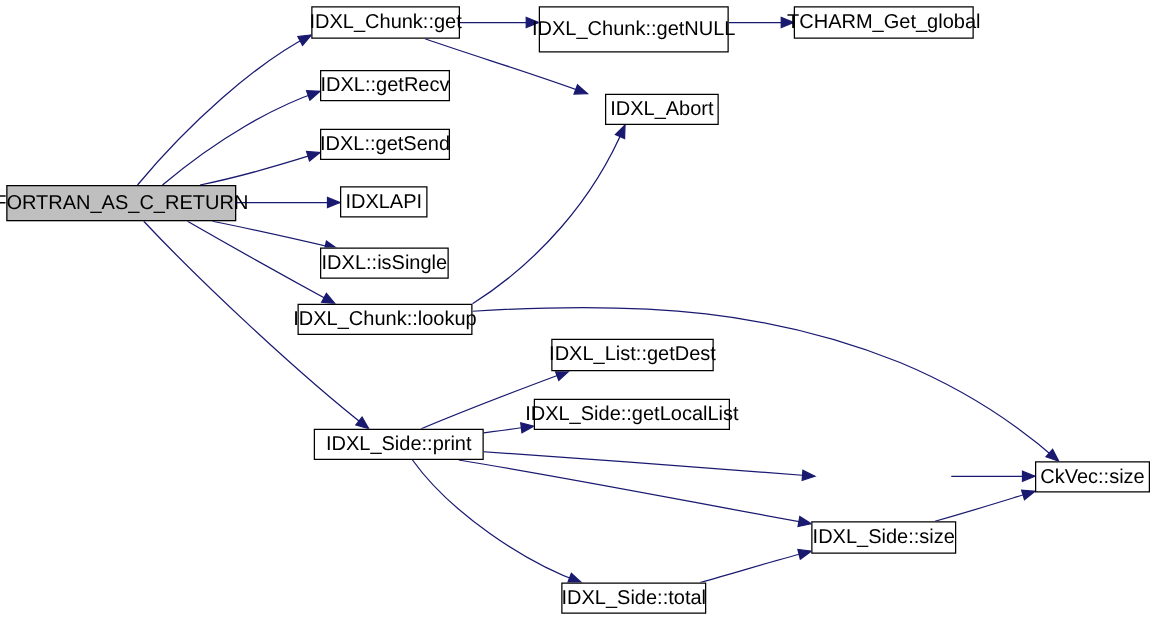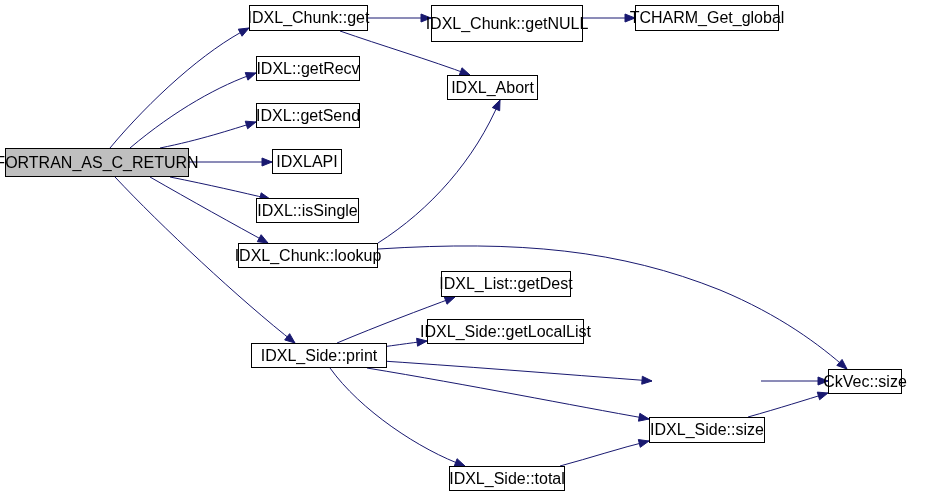--- a/index.html
+++ b/index.html
@@ -107,21 +107,21 @@
     </div>
   <div class="node" style="left: 431px; top: 5px; width: 152px; height: 37px;">
       <span>IDXL_Chunk::getNULL</span>
     </div>
   <div class="node" style="left: 635px; top: 5px; width: 144px; height: 26px;">
       <span>TCHARM_Get_global</span>
     </div>
   <div class="node" style="left: 256px; top: 56px; width: 104px; height: 25px;">
       <span>IDXL::getRecv</span>
     </div>
-  <div class="node" style="left: 447px; top: 75px; width: 91px; height: 25px;">
+  <div class="node" style="left: 484px; top: 75px; width: 91px; height: 25px;">
       <span>IDXL_Abort</span>
     </div>
   <div class="node" style="left: 256px; top: 103px; width: 104px; height: 25px;">
       <span>IDXL::getSend</span>
     </div>
   <div class="node" style="left: 272px; top: 149px; width: 70px; height: 25px;">
       <span>IDXLAPI</span>
     </div>
   <div class="node" style="left: 256px; top: 198px; width: 103px; height: 25px;">
       <span>IDXL::isSingle</span>
@@ -131,21 +131,21 @@
     </div>
   <div class="node" style="left: 441px; top: 271px; width: 130px; height: 26px;">
       <span>IDXL_List::getDest</span>
     </div>
   <div class="node" style="left: 427px; top: 319px; width: 157px; height: 25px;">
       <span>IDXL_Side::getLocalList</span>
     </div>
   <div class="node" style="left: 251px; top: 343px; width: 136px; height: 25px;">
       <span>IDXL_Side::print</span>
     </div>
-  <div class="node" style="left: 828px; top: 369px; width: 74px; height: 25px;">
+  <div class="node" style="left: 828px; top: 369px; width: 92px; height: 25px;">
       <span>CkVec::size</span>
     </div>
   <div class="node" style="left: 649px; top: 417px; width: 116px; height: 26px;">
       <span>IDXL_Side::size</span>
     </div>
   <div class="node" style="left: 449px; top: 466px; width: 116px; height: 25px;">
       <span>IDXL_Side::total</span>
     </div>
 </div>
 

